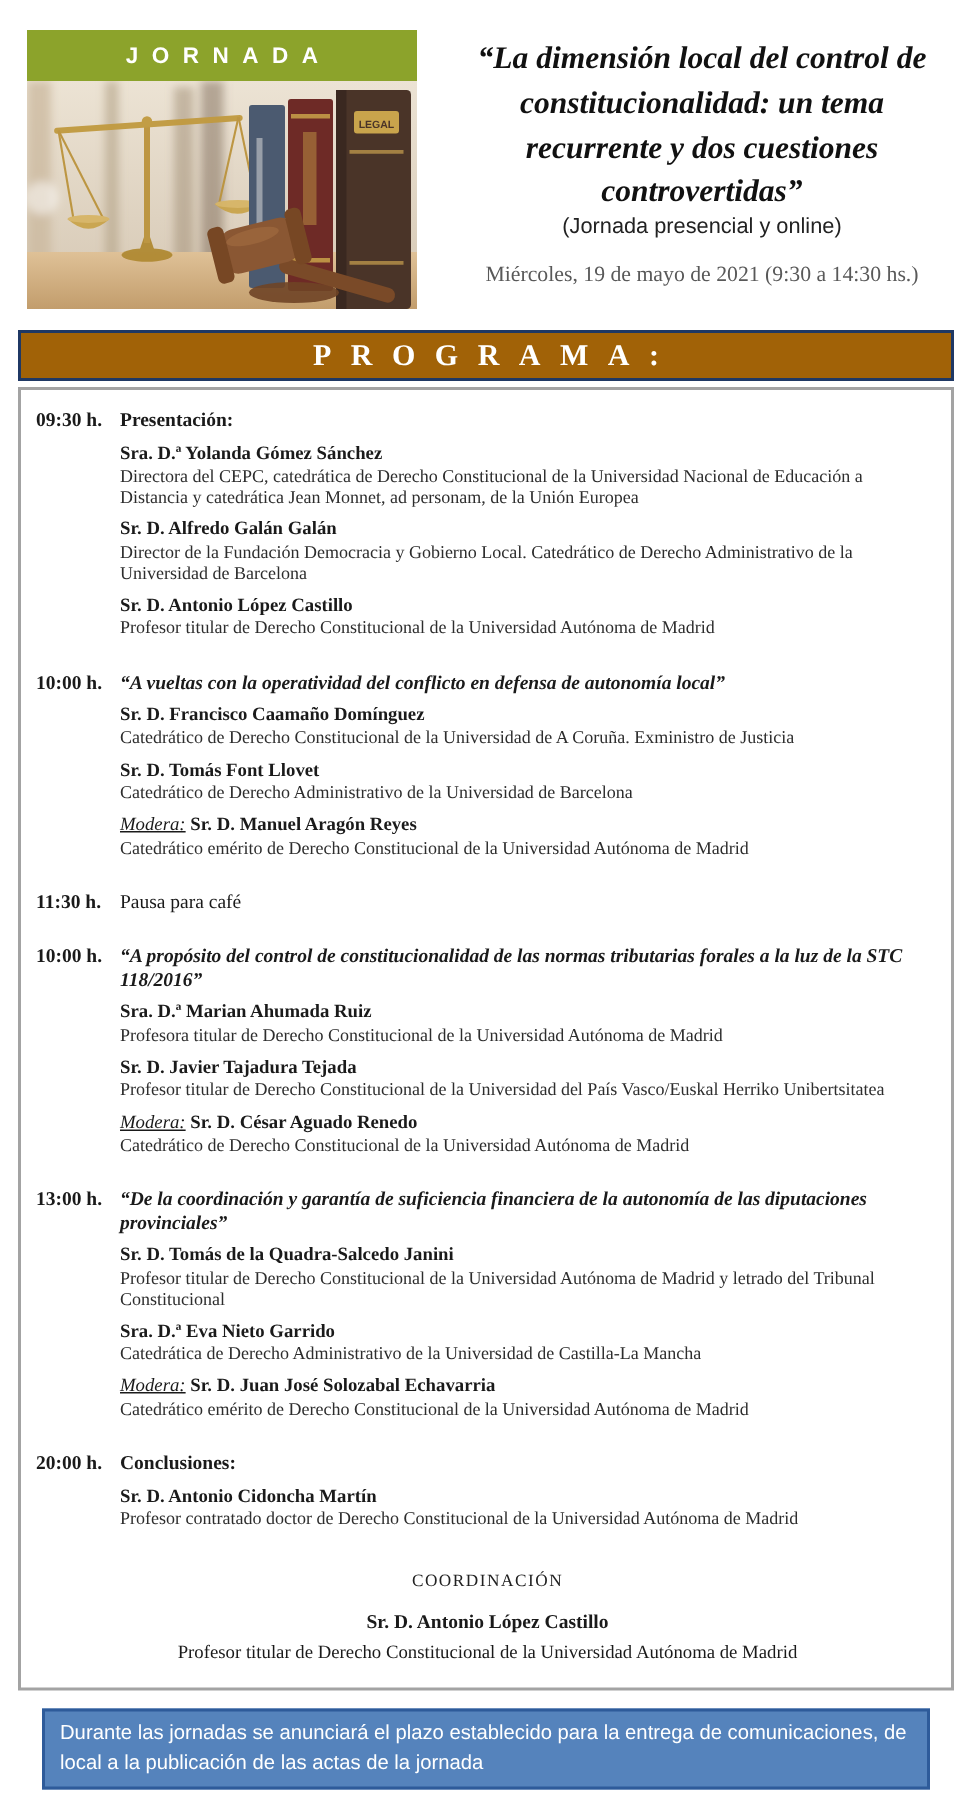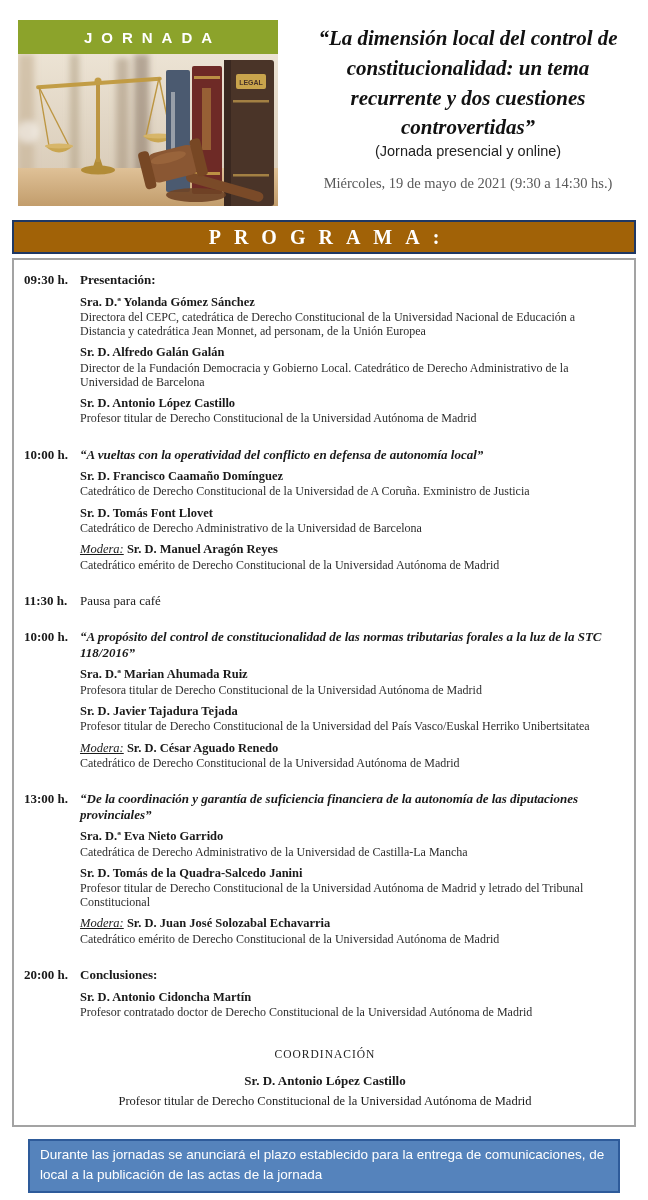--- a/index.html
+++ b/index.html
@@ -226,26 +226,26 @@
               <div class="speaker-name-line"><span class="modera">Modera:</span> <span class="speaker-name">Sr. D. César Aguado Renedo</span></div>
               <div class="speaker-role">Catedrático de Derecho Constitucional de la Universidad Autónoma de Madrid</div>
             </div>
           </div>
         </div>
         <div class="session">
           <div class="session-time">13:00 h.</div>
           <div class="session-body">
             <div class="session-title style-italic">“De la coordinación y garantía de suficiencia financiera de la autonomía de las diputaciones provinciales”</div>
             <div class="speaker">
+              <div class="speaker-name-line"><span class="speaker-name">Sr. D. Tomás de la Quadra-Salcedo Janini</span></div>
+              <div class="speaker-role">Profesor titular de Derecho Constitucional de la Universidad Autónoma de Madrid y letrado del Tribunal Constitucional</div>
+            </div>
+            <div class="speaker">
               <div class="speaker-name-line"><span class="speaker-name">Sra. D.ª Eva Nieto Garrido</span></div>
               <div class="speaker-role">Catedrática de Derecho Administrativo de la Universidad de Castilla-La Mancha</div>
-            </div>
-            <div class="speaker">
-              <div class="speaker-name-line"><span class="speaker-name">Sr. D. Tomás de la Quadra-Salcedo Janini</span></div>
-              <div class="speaker-role">Profesor titular de Derecho Constitucional de la Universidad Autónoma de Madrid y letrado del Tribunal Constitucional</div>
             </div>
             <div class="speaker">
               <div class="speaker-name-line"><span class="modera">Modera:</span> <span class="speaker-name">Sr. D. Juan José Solozabal Echavarria</span></div>
               <div class="speaker-role">Catedrático emérito de Derecho Constitucional de la Universidad Autónoma de Madrid</div>
             </div>
           </div>
         </div>
         <div class="session">
           <div class="session-time">20:00 h.</div>
           <div class="session-body">

